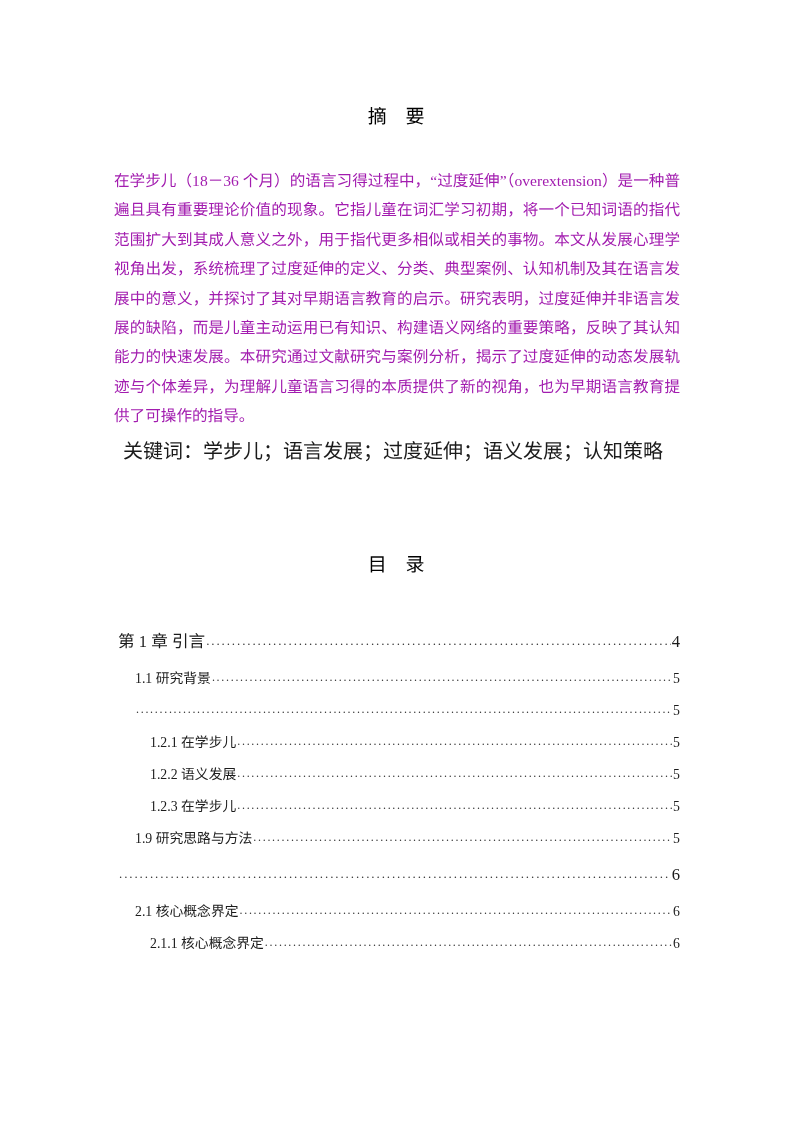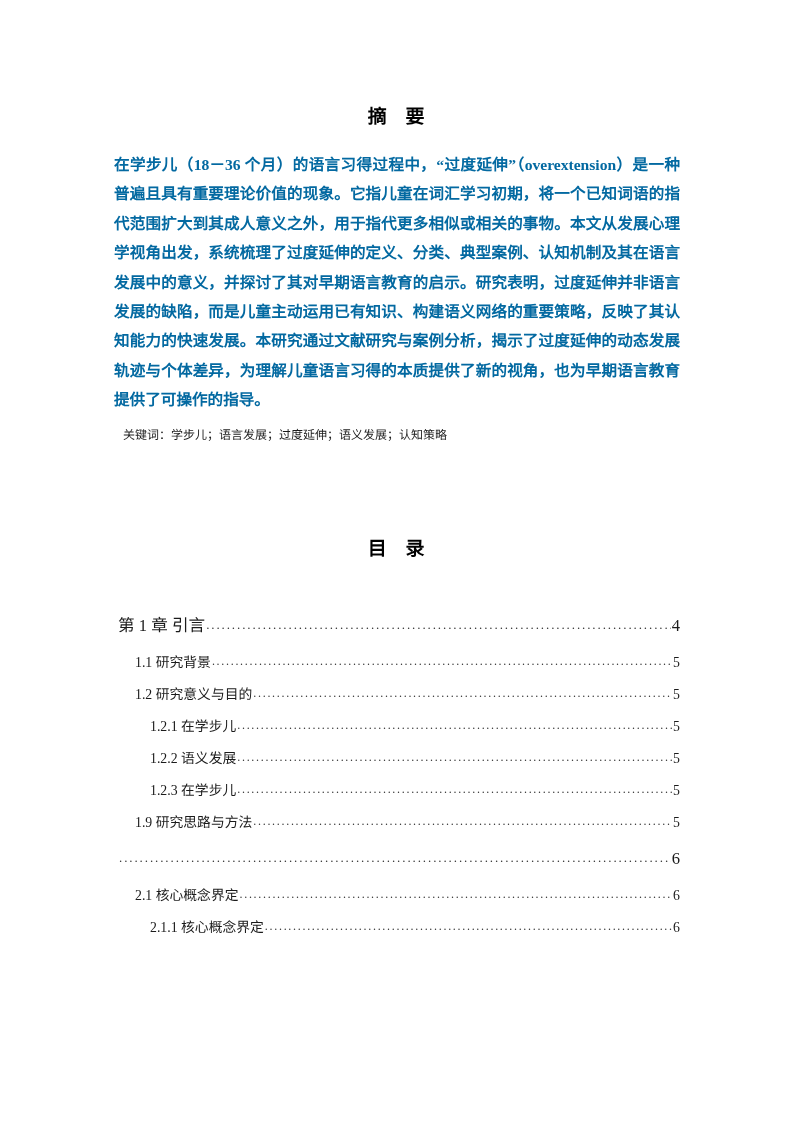--- a/index.html
+++ b/index.html
@@ -23,51 +23,50 @@
   .content {
     position: absolute;
     left: 114px;
     top: 0;
     width: 566px;
   }
 
   
   .section-heading {
     text-align: center;
-    font-weight: bold;
+    font-weight: normal;
     font-size: 19px;
     letter-spacing: 0.09em;
     color: #000000;
     font-family: "Liberation Serif", "DejaVu Serif", serif;
   }
 
   .section-heading .gap {
     display: inline-block;
     width: 17px;
   }
 
   #abstract-heading-block { padding-top: 101px; }
   #toc-heading-block { padding-top: 83px; }
 
   
   .abstract-body {
-    margin-top: 22px;
+    margin-top: 38px;
     font-size: 15.6px;
     line-height: 29.4px;
     text-align: justify;
     text-justify: inter-ideograph;
-    color: #0369a1;
+    color: #a21caf;
     word-break: break-all;
-    font-weight: bold;
   }
 
   .abstract-keywords {
     margin-top: 6px;
     padding-left: 9px;
-    font-size: 12px;
+    font-size: 20px;
     line-height: 29.4px;
     color: #1b1b1b;
   }
 
   
   .toc {
     margin-top: 46px;
   }
 
   .toc-entry {
@@ -145,21 +144,20 @@
           <span class="label">第 1 章  引言</span>
           <span class="leader">........................................................................................................................................................................................................</span>
           <span class="page-num">4</span>
         </div>
         <div class="toc-entry lvl2">
           <span class="label">1.1  研究背景</span>
           <span class="leader">........................................................................................................................................................................................................</span>
           <span class="page-num">5</span>
         </div>
         <div class="toc-entry lvl2">
-          <span class="label">1.2  研究意义与目的</span>
           <span class="leader">........................................................................................................................................................................................................</span>
           <span class="page-num">5</span>
         </div>
         <div class="toc-entry lvl3">
           <span class="label">1.2.1  在学步儿</span>
           <span class="leader">........................................................................................................................................................................................................</span>
           <span class="page-num">5</span>
         </div>
         <div class="toc-entry lvl3">
           <span class="label">1.2.2  语义发展</span>

